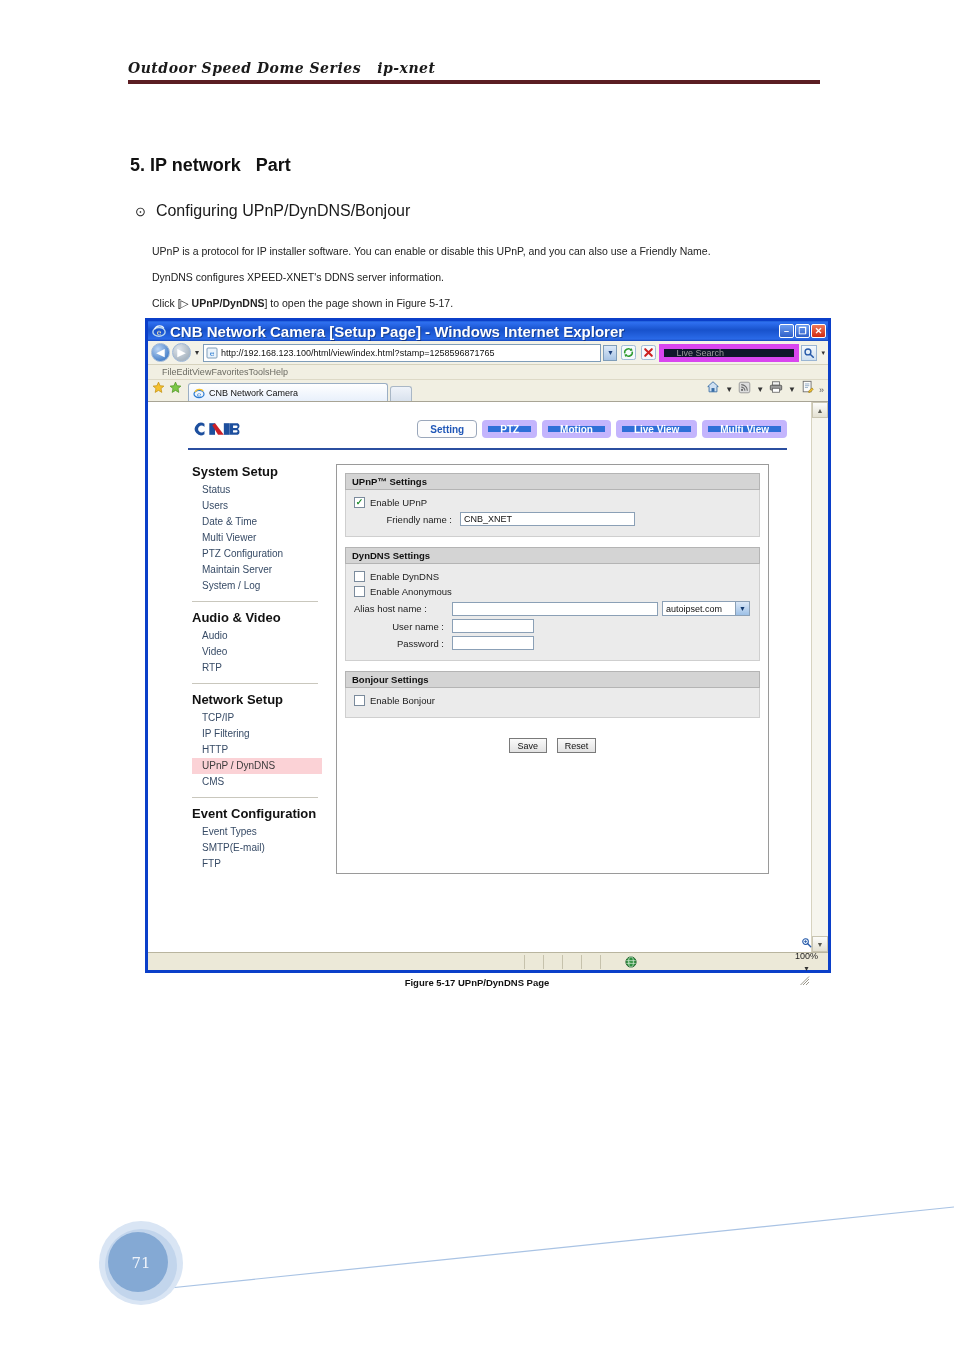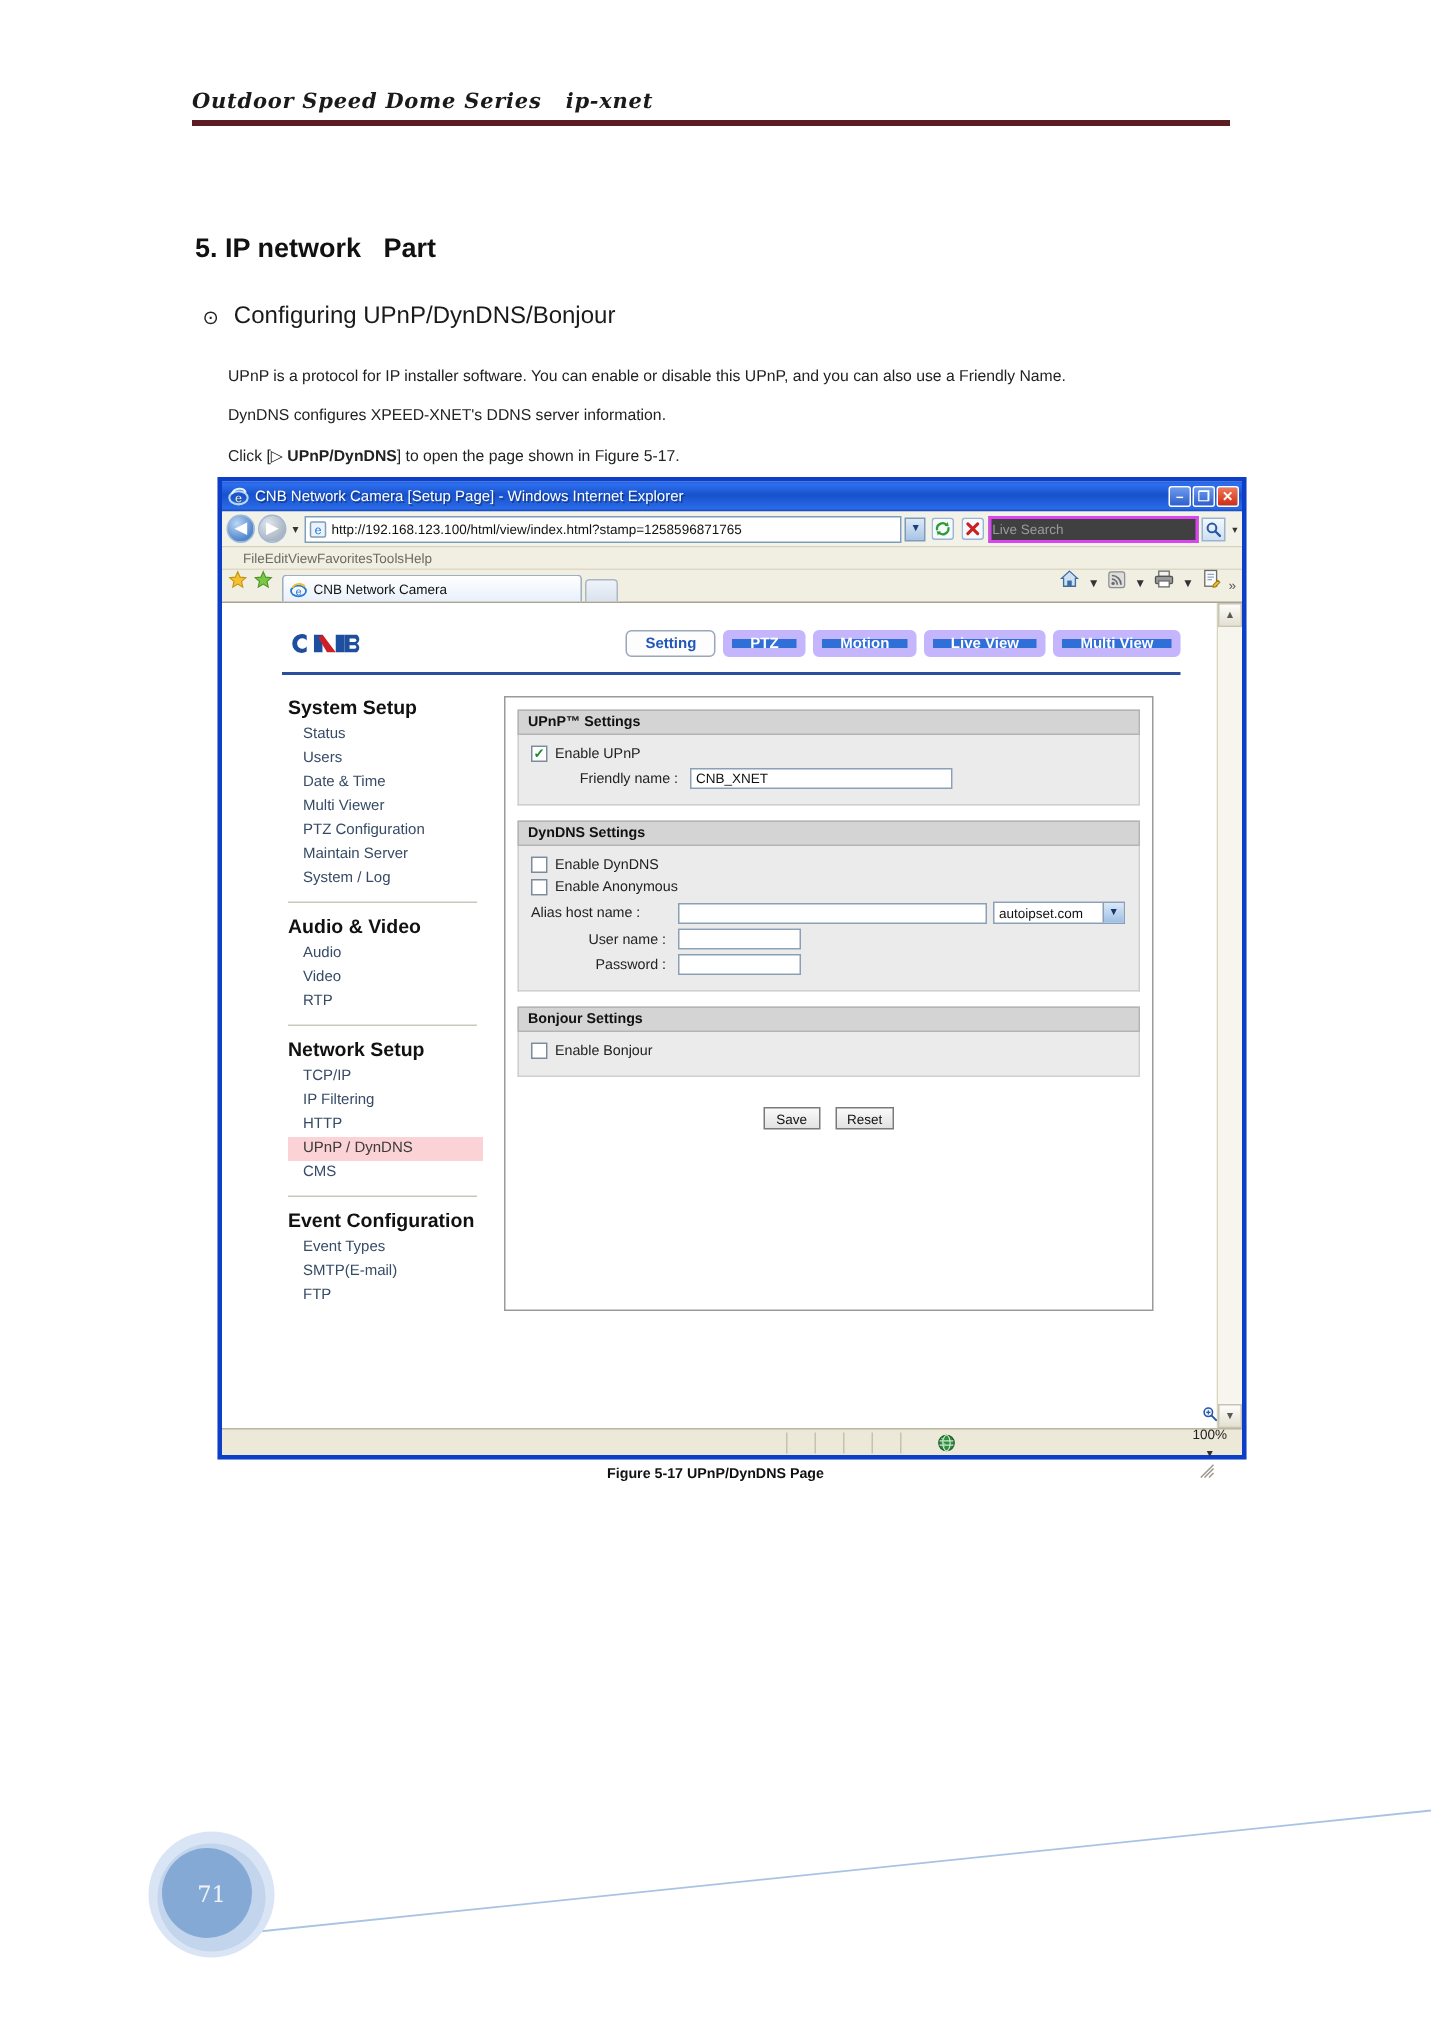--- a/index.html
+++ b/index.html
@@ -68,21 +68,21 @@
     height: 20px;
     background: linear-gradient(to bottom,#1f5fd8 0%,#2e6ff0 8%,#1852cc 45%,#2a6ae8 90%,#1647bb 100%);
     display: flex; align-items: center;
     padding: 0 2px 0 4px;
     box-sizing: border-box;
   }
   #title-bar-icon {
     width: 14px; height: 14px; margin-right: 4px; flex: 0 0 auto;
   }
   #title-bar-text {
-    color: #fff; font-size: 10px; font-weight: normal;
+    color: #fff; font-size: 15px; font-weight: bold;
     white-space: nowrap; flex: 1 1 auto;
     text-shadow: 1px 1px 0 rgba(0,0,0,.35);
   }
   .win-btn {
     width: 15px; height: 14px; margin-left: 1px;
     border: 1px solid #fff; border-radius: 2px;
     display: flex; align-items: center; justify-content: center;
     font-size: 9px; color: #fff; font-weight: bold;
     box-sizing: border-box; flex: 0 0 auto;
     background: linear-gradient(to bottom,#6c9cf0,#2f5fc8);
@@ -118,23 +118,23 @@
   #addr-drop {
     width: 14px; height: 16px; background: linear-gradient(to bottom,#dce9f8,#a8c4e4);
     border: 1px solid #7f9db9; display:flex; align-items:center; justify-content:center;
     font-size: 7px; color: #1c3f7a; box-sizing: border-box; flex: 0 0 auto;
   }
   .tool-sq {
     width: 18px; height: 18px; display: flex; align-items: center;
     justify-content: center; flex: 0 0 auto;
   }
   #search-box {
-    width: 140px; height: 18px; background: #404040;
-    border: 2px solid #d946ef; display: flex; align-items: center;
-    padding: 0 0; box-sizing: border-box; flex: 0 0 auto;
+    width: 140px; height: 18px; background: #0f172a;
+    border: 5px solid #d946ef; display: flex; align-items: center;
+    padding: 0 12px; box-sizing: border-box; flex: 0 0 auto;
   }
   #search-placeholder { font-size: 9px; color: #9a9a9a; flex: 1 1 auto; }
   #search-go {
     width: 16px; height: 16px; display:flex; align-items:center; justify-content:center;
     background: linear-gradient(to bottom,#f4f8fc,#cfe0f0); border:1px solid #9ab5d3;
     box-sizing: border-box; flex:0 0 auto;
   }
   #search-caret { font-size: 7px; color: #333; padding-left: 2px; }
 
   

